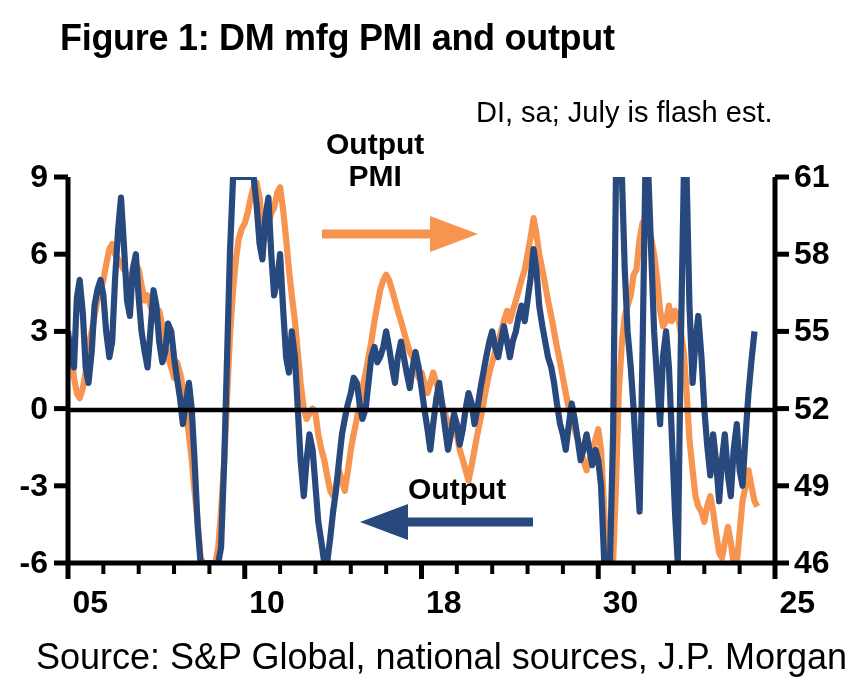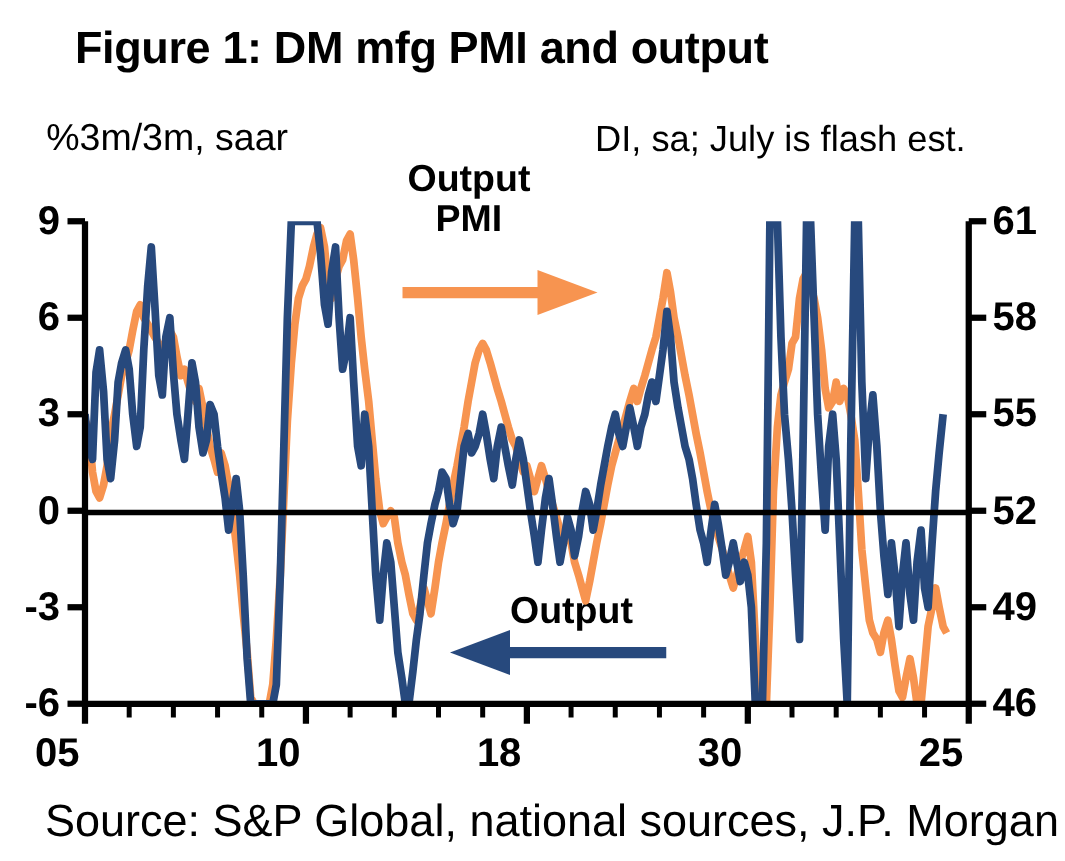--- a/index.html
+++ b/index.html
@@ -36,31 +36,30 @@
   }
   .ann-pmi{left:326px;top:128px;font-size:30px;}
   .ann-out{left:408px;top:473px;font-size:30px;}
 
   .tick-label{
     position:absolute;font-size:32px;font-weight:bold;line-height:1;
     white-space:nowrap;
   }
   .ylab-left{text-align:right;}
   .ylab-right{text-align:left;}
-  .xlab{text-align:left;}
+  .xlab{text-align:right;}
 
   svg.plot{position:absolute;left:0;top:0;width:852px;height:689px;overflow:visible;}
 </style>
 </head>
 <body>
 
 <div id="figure">
 
   <div class="title">Figure 1: DM mfg PMI and output</div>
-  <div class="unit-left">%3m/3m, saar</div>
   <div class="unit-right">DI, sa; July is flash est.</div>
 
   <div class="ann ann-pmi">
     <span>Output</span><br>
     <span>PMI</span>
   </div>
 
   <div class="ann ann-out">Output</div>
 
   <svg class="plot" viewBox="0 0 852 689">

